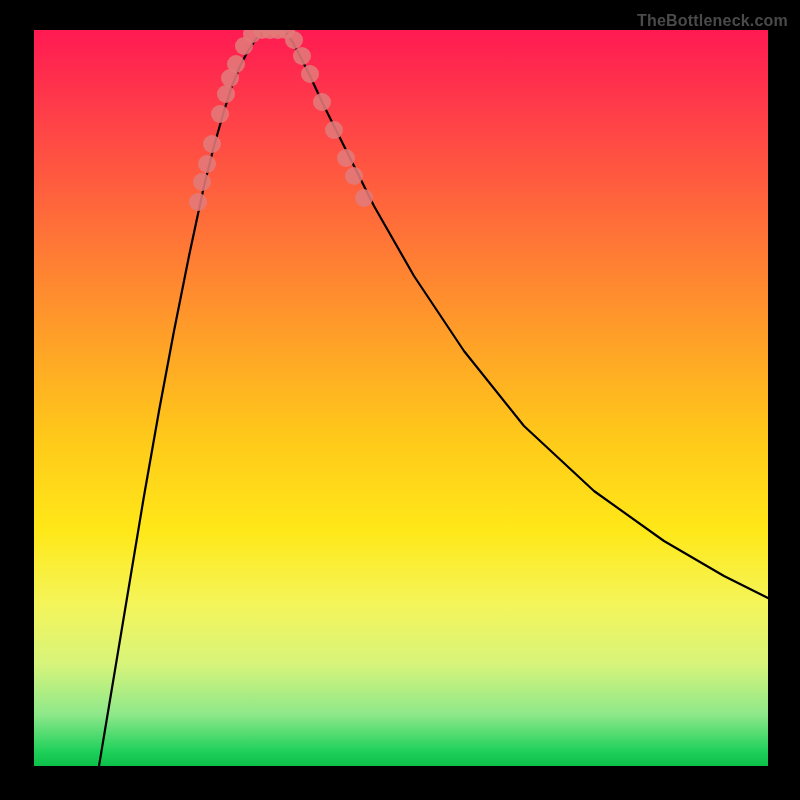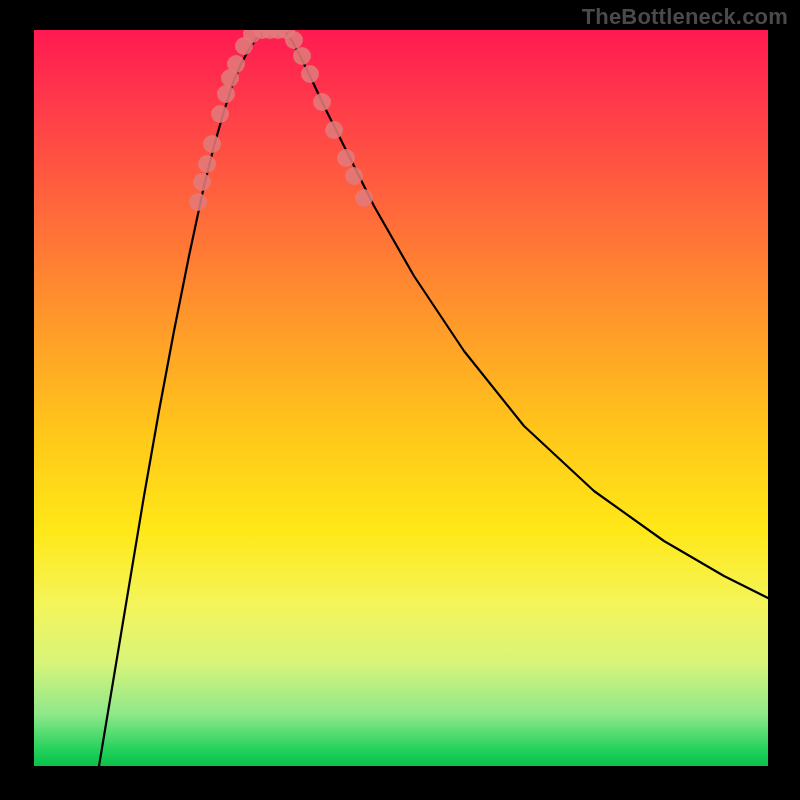--- a/index.html
+++ b/index.html
@@ -12,24 +12,24 @@
     font-family: Arial, Helvetica, sans-serif;
   }
   .frame {
     position: relative;
     width: 800px;
     height: 800px;
     background: #000;
   }
   .watermark {
     position: absolute;
-    top: 4px;
+    top: 12px;
     right: 12px;
     color: #4a4a4a;
-    font-size: 22px;
+    font-size: 16px;
     font-weight: 600;
     letter-spacing: 0.2px;
     z-index: 10;
   }
   .plot-area {
     position: absolute;
     left: 34px;
     top: 30px;
     width: 734px;
     height: 736px;

